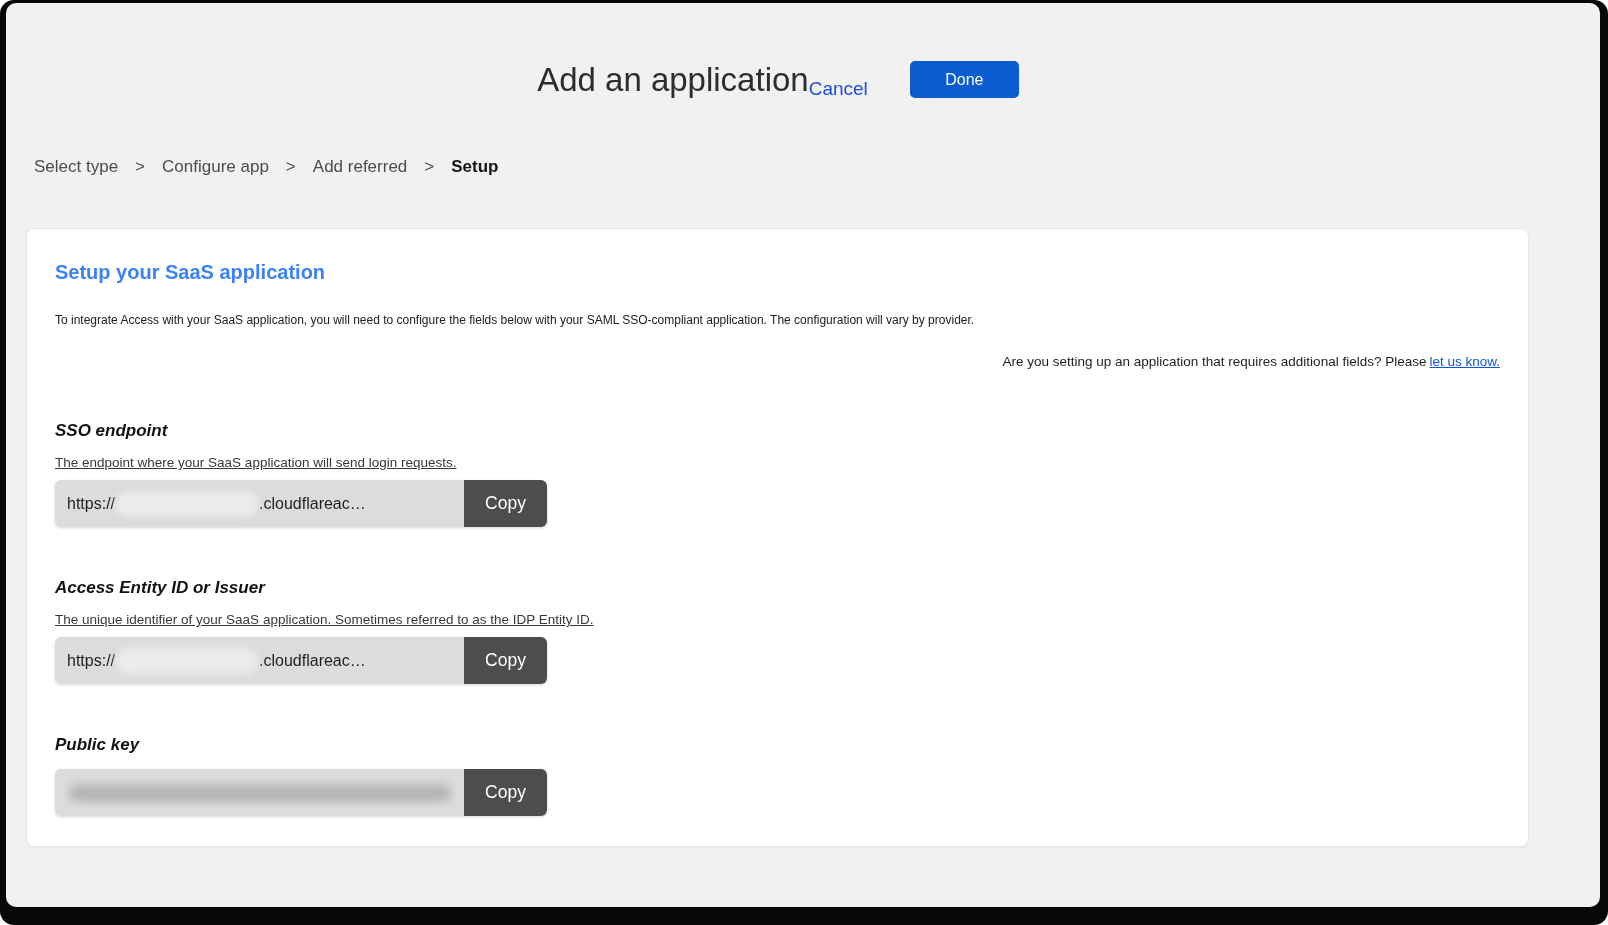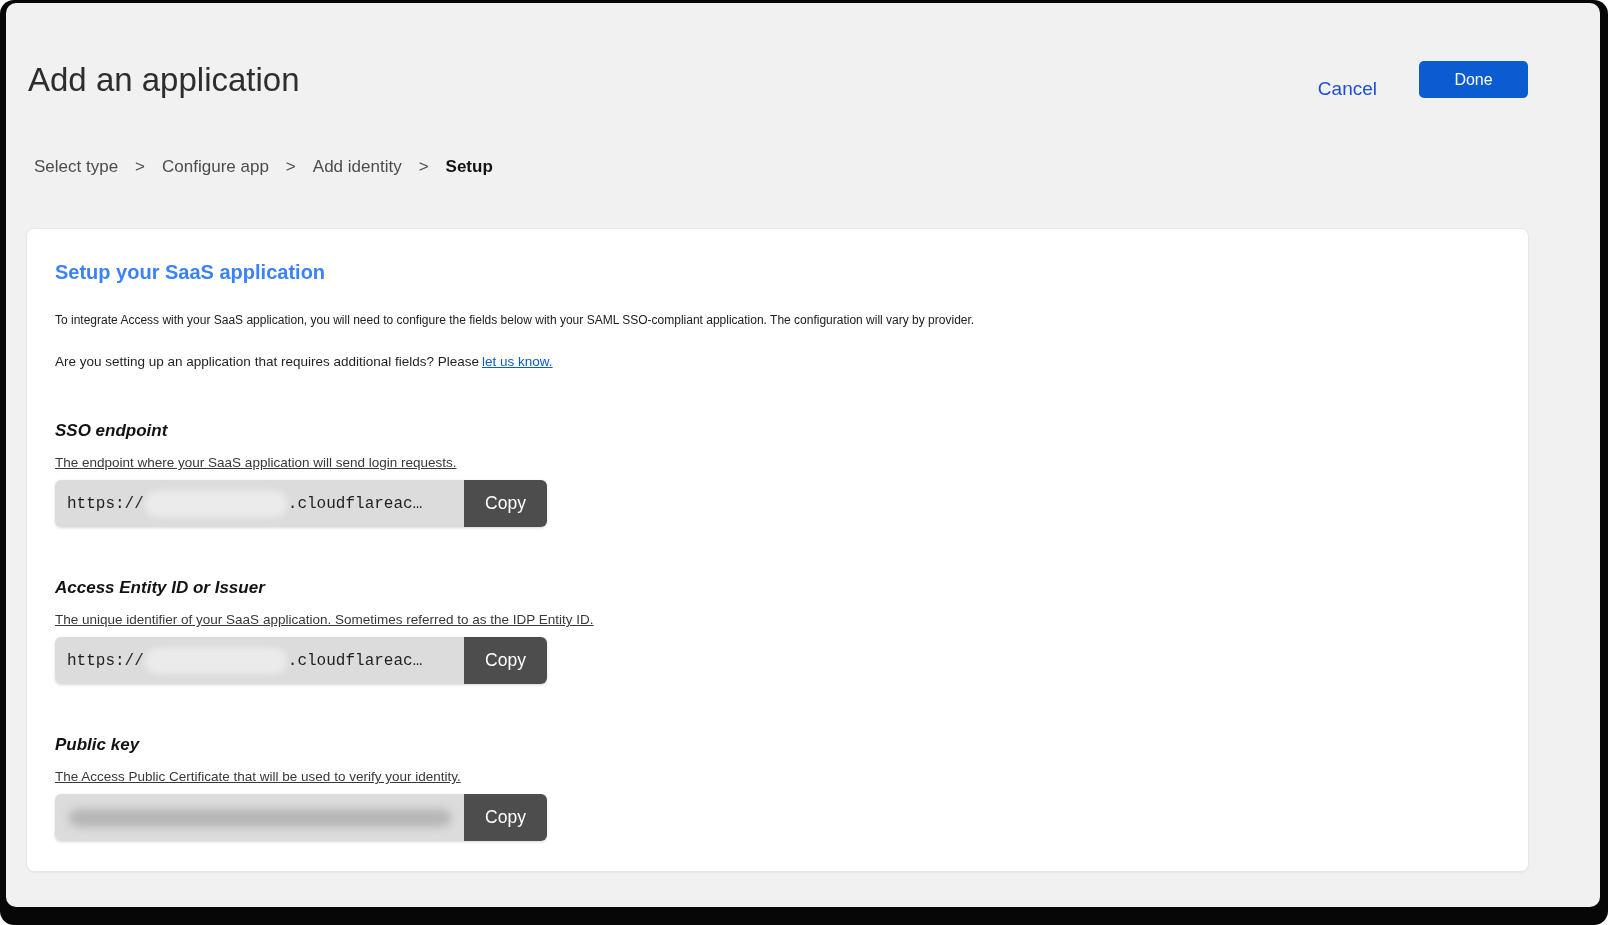--- a/index.html
+++ b/index.html
@@ -20,21 +20,21 @@
     position: absolute;
     left: 6px; top: 3px; right: 8px; bottom: 18px;
     background: #f2f1f1;
     border-radius: 10px;
     overflow: hidden;
   }
 
   
   .header {
     display: flex;
-    justify-content: space-between;
+    justify-content: center;
     align-items: center;
     padding: 56px 72px 0 22px;
   }
   .page-title {
     margin: 0;
     font-size: 33px;
     font-weight: 400;
     color: #2d2d2d;
     line-height: 40px;
   }
@@ -91,20 +91,21 @@
   .intro {
     margin: 0 0 22px 0;
     font-size: 12px;
     color: #202020;
     line-height: 24px;
   }
   .note {
     margin: 0 0 52px 0;
     font-size: 13.5px;
     color: #1f1f1f;
+    text-align: right;
   }
   .note .link {
     color: #0b5bd1;
     text-decoration: underline;
     margin-left: 3px;
     cursor: pointer;
   }
 
   
   .field-group { margin-bottom: 51px; }
@@ -129,21 +130,21 @@
     border-radius: 6px;
     box-shadow: 0 1px 3px rgba(0,0,0,0.16);
   }
   .code-field {
     width: 409px;
     background: #dcdcdc;
     border-radius: 6px 0 0 6px;
     display: flex;
     align-items: center;
     padding: 0 8px 0 12px;
-    font-family: Liberation Mono, monospace;
+    font-family: Liberation Sans, sans-serif;
     font-size: 16px;
     color: #1f1f1f;
     white-space: nowrap;
     overflow: hidden;
   }
   .blur-patch {
     display: inline-block;
     width: 142px; height: 26px;
     background: #ecebeb;
     border-radius: 13px;
@@ -181,21 +182,21 @@
         <a class="cancel-link">Cancel</a>
         <button class="done-btn">Done</button>
       </div>
     </div>
 
     <nav class="breadcrumb">
       <span class="crumb">Select type</span>
       <span class="sep">&gt;</span>
       <span class="crumb">Configure app</span>
       <span class="sep">&gt;</span>
-      <span class="crumb">Add identity</span>
+      <span class="crumb">Add referred</span>
       <span class="sep">&gt;</span>
       <span class="crumb active">Setup</span>
     </nav>
 
     <section class="card">
       <h2 class="card-title">Setup your SaaS application</h2>
       <p class="intro">To integrate Access with your SaaS application, you will need to configure the fields below with your SAML SSO-compliant application. The configuration will vary by provider.</p>
       <p class="note"><span>Are you setting up an application that requires additional fields? Please</span><a class="link">let us know.</a></p>
 
       <div class="field-group">
@@ -219,21 +220,20 @@
             <span class="code">https://</span>
             <span class="blur-patch"></span>
             <span class="code">.cloudflareac…</span>
           </div>
           <button class="copy-btn">Copy</button>
         </div>
       </div>
 
       <div class="field-group">
         <h3 class="field-label">Public key</h3>
-        <p class="field-desc">The Access Public Certificate that will be used to verify your identity.</p>
         <div class="field-row">
           <div class="code-field">
             <span class="blur-patch full"></span>
           </div>
           <button class="copy-btn">Copy</button>
         </div>
       </div>
 
     </section>
   </div>

